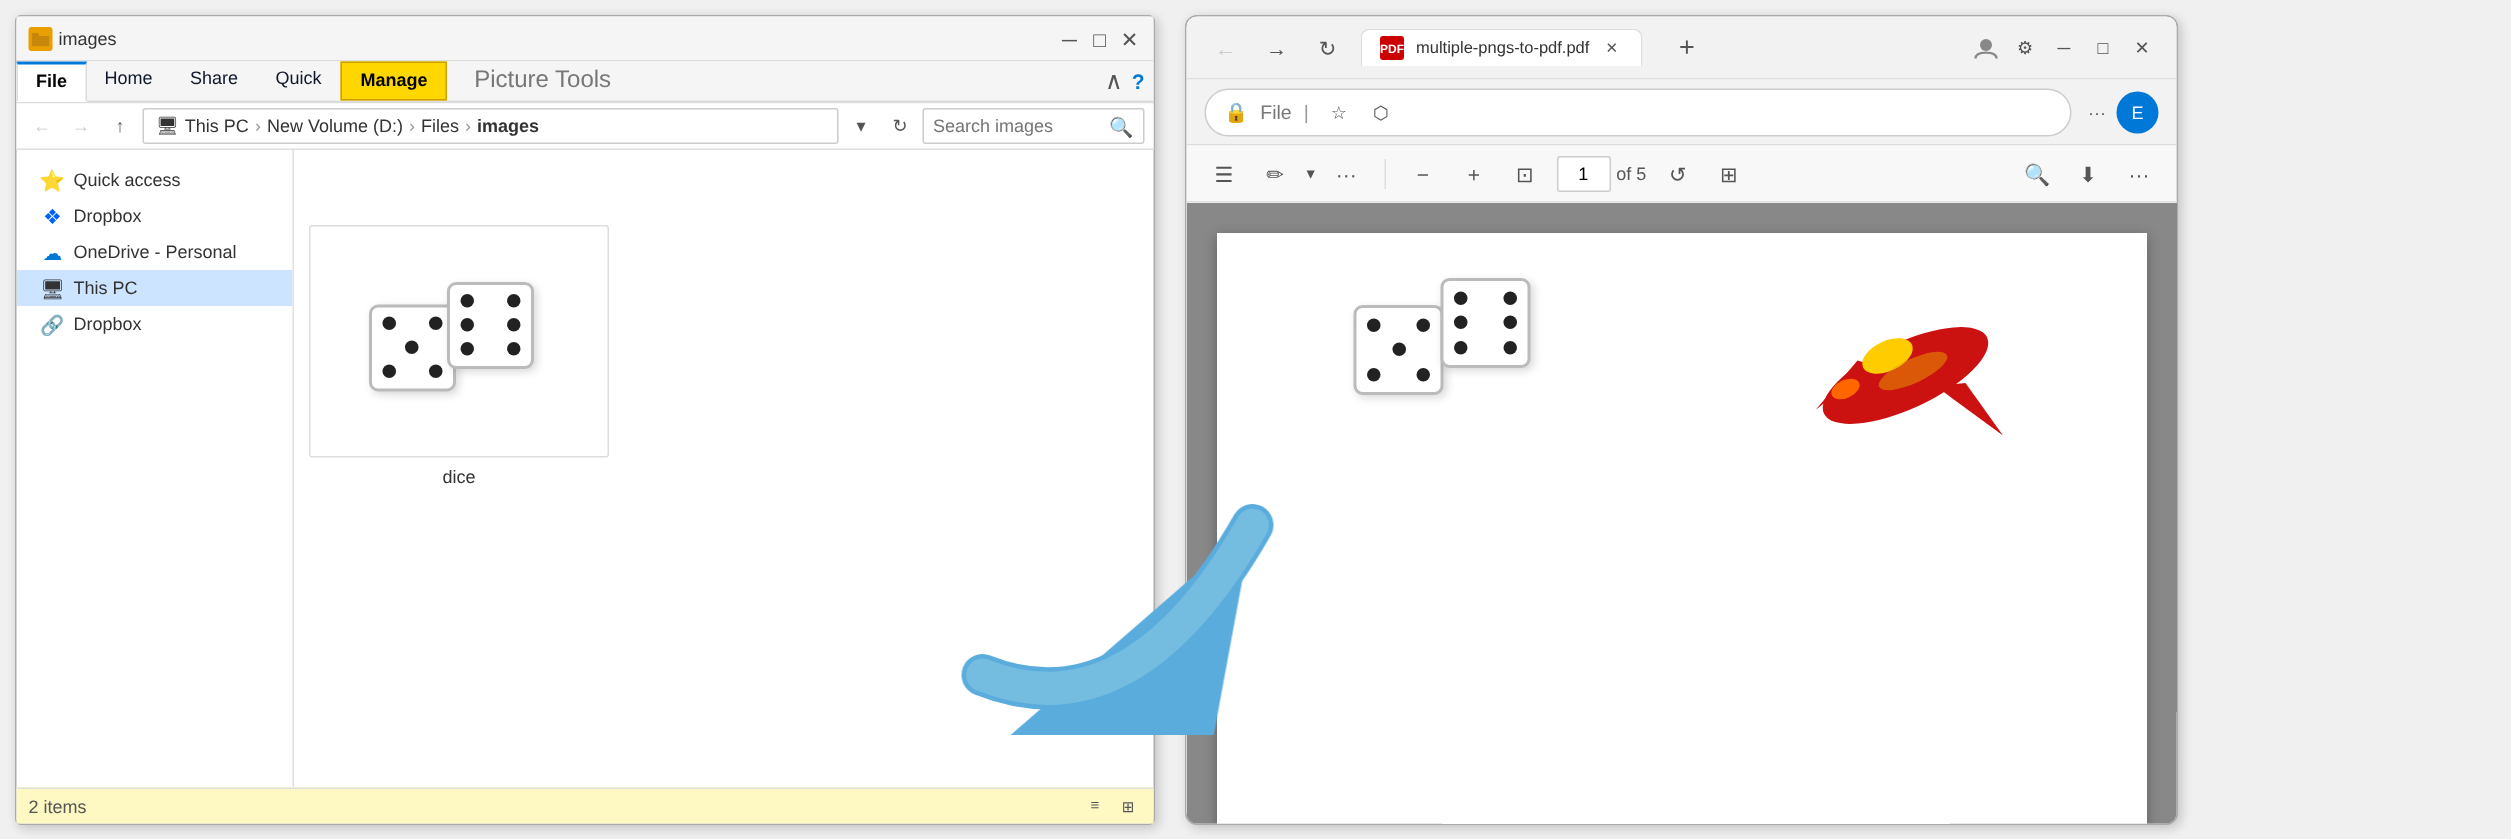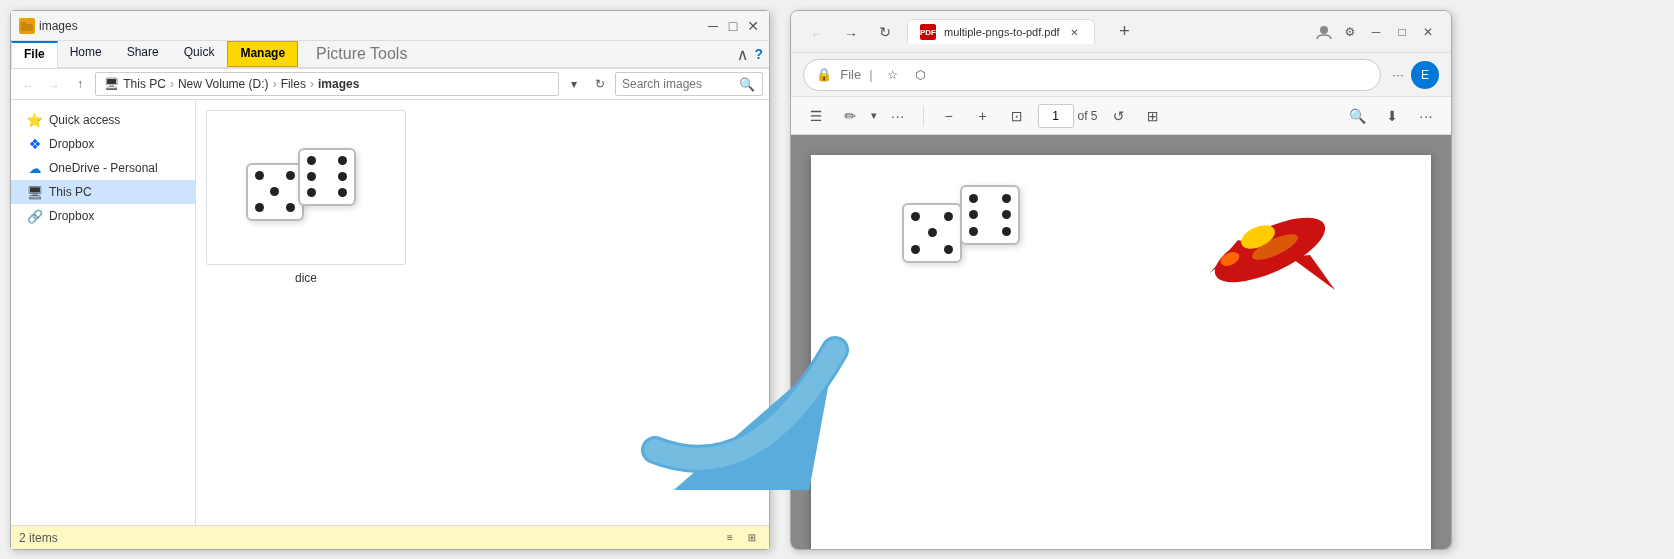--- a/index.html
+++ b/index.html
@@ -202,20 +202,21 @@
       gap: 20px;
       flex-wrap: wrap;
       flex: 1;
     }
     .file-item {
       display: flex;
       flex-direction: column;
       align-items: center;
       gap: 6px;
       cursor: pointer;
+      margin-top: 40px;
     }
     .file-thumbnail {
       width: 200px;
       height: 155px;
       border: 1px solid #ddd;
       background: #fff;
       display: flex;
       align-items: center;
       justify-content: center;
       border-radius: 2px;

